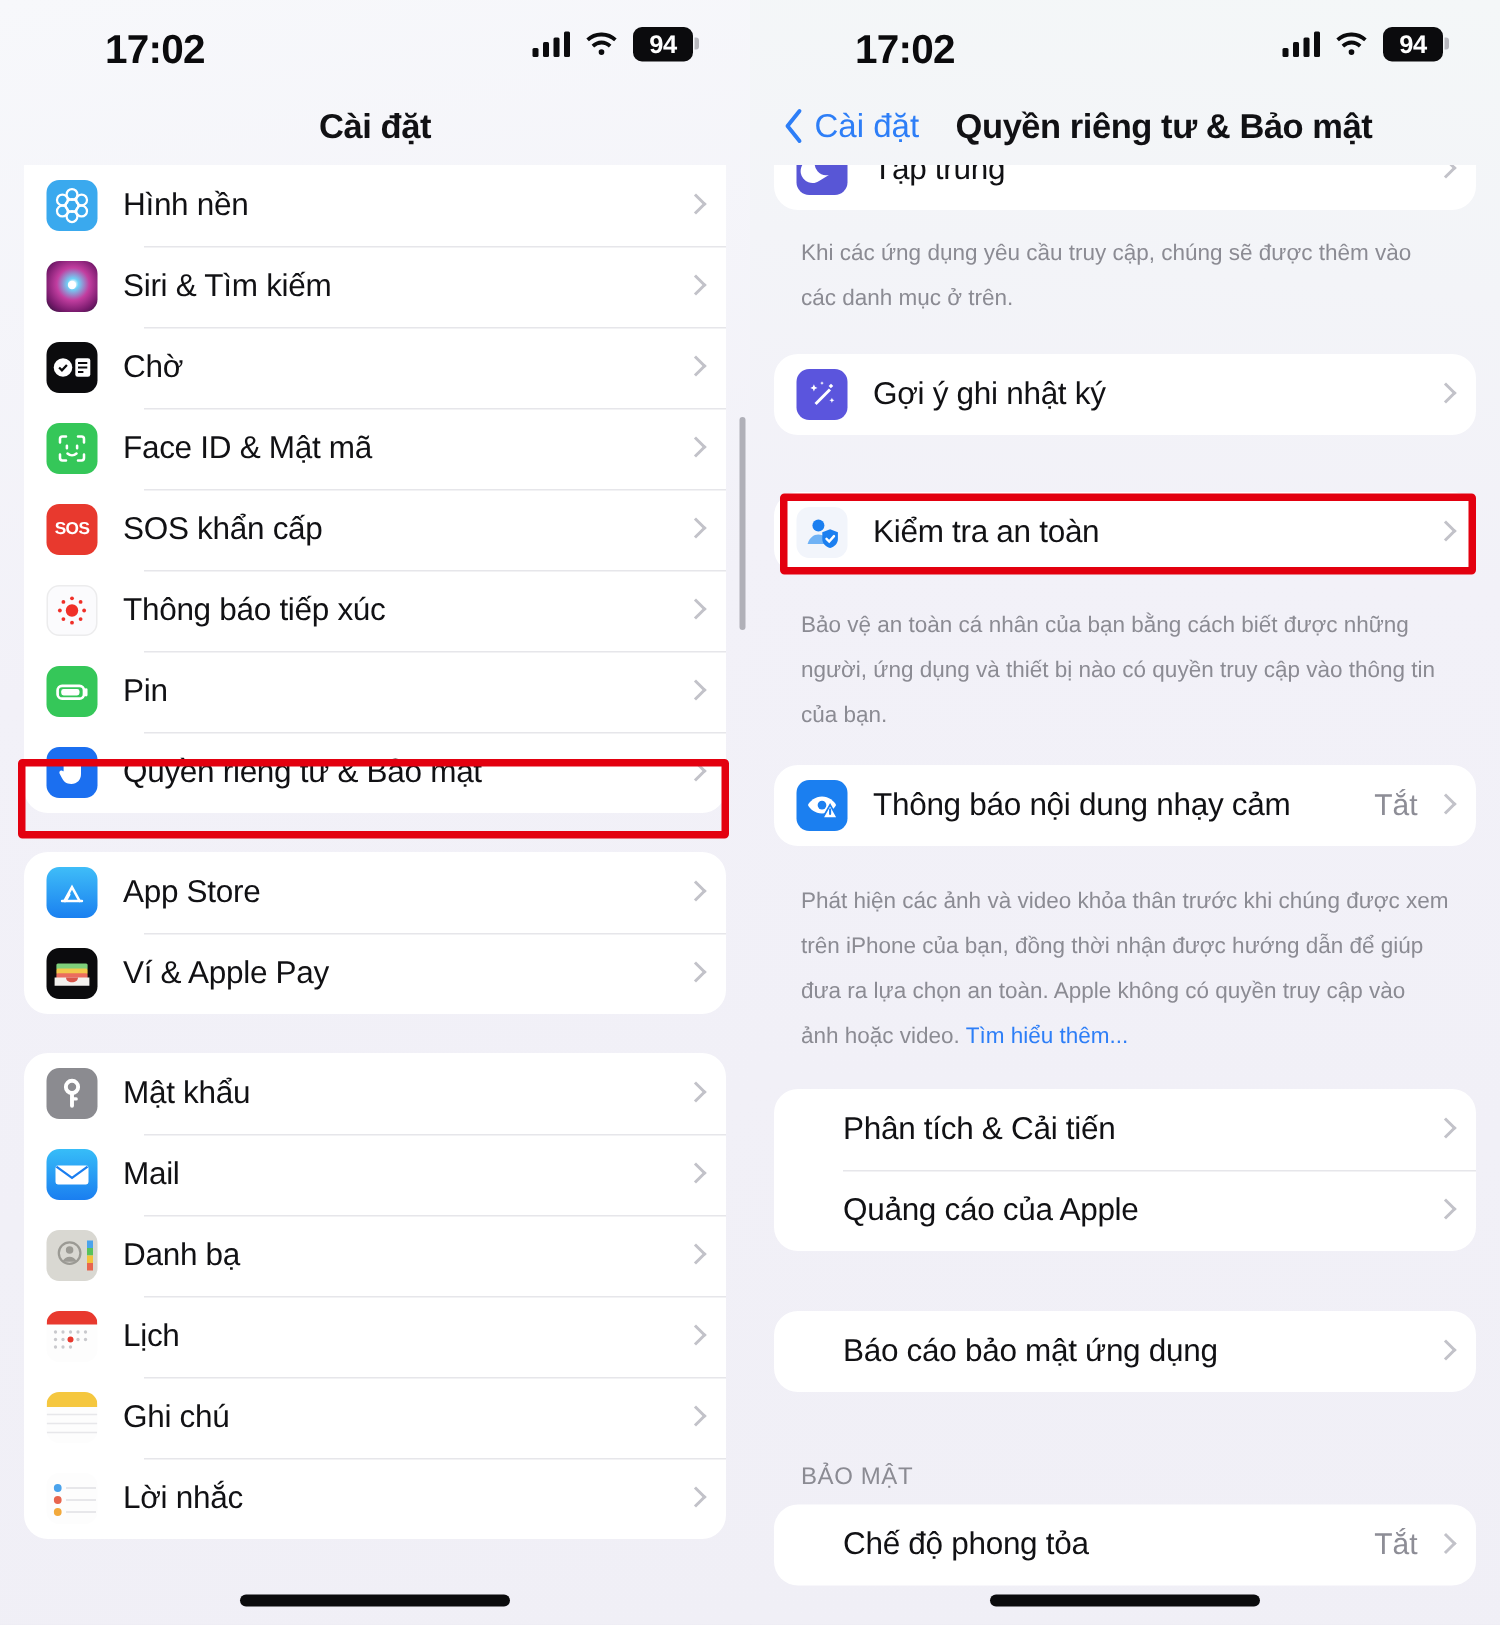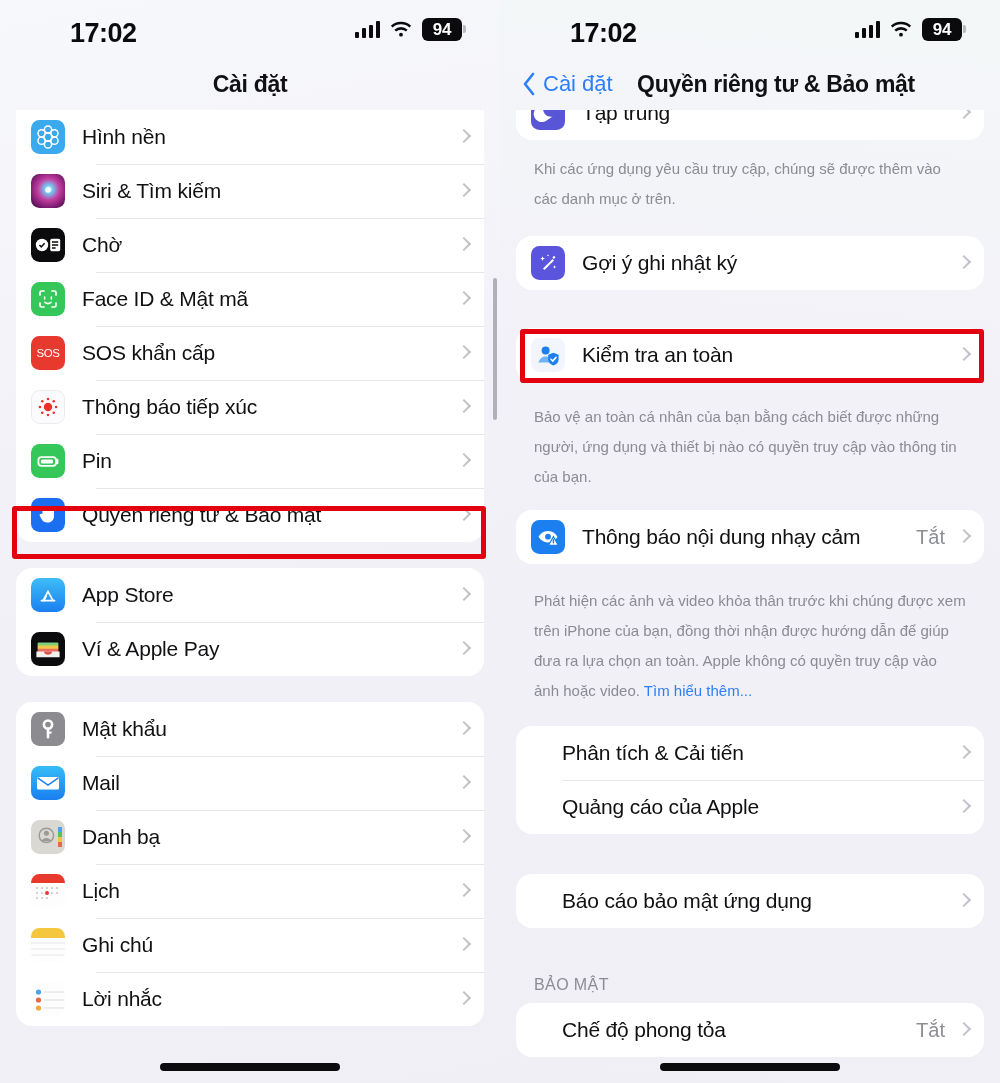--- a/index.html
+++ b/index.html
@@ -238,21 +238,21 @@
                   <path d="M13.6 15.2v1.6M20.4 15.2v1.6"></path>
                   <path d="M14 20.4c1.7 1.4 4.3 1.4 6 0"></path>
                 </g>
               </svg>
           </div>
           <div class="row-label">Face ID &amp; Mật mã</div>
           <div class="chev"></div>
         </div>
 
         <div class="row">
-          <div class="app-icon" style="background:#e8392e;color:#fff;font-size:11.5px;font-weight:normal;letter-spacing:-0.4px">SOS</div>
+          <div class="app-icon" style="background:#e8392e;color:#fff;font-size:11.5px;font-weight:bold;letter-spacing:-0.4px">SOS</div>
           <div class="row-label">SOS khẩn cấp</div>
           <div class="chev"></div>
         </div>
 
         <div class="row">
           <div class="app-icon" style="background:#fbfbfd;border:1px solid #ececed">
             <svg class="icon-svg" viewBox="0 0 34 34">
                 <circle cx="17" cy="17" r="4.4" fill="#f03028"></circle>
                 <g fill="#f03028">
                   <circle cx="17" cy="8.4" r="1.35"></circle>

